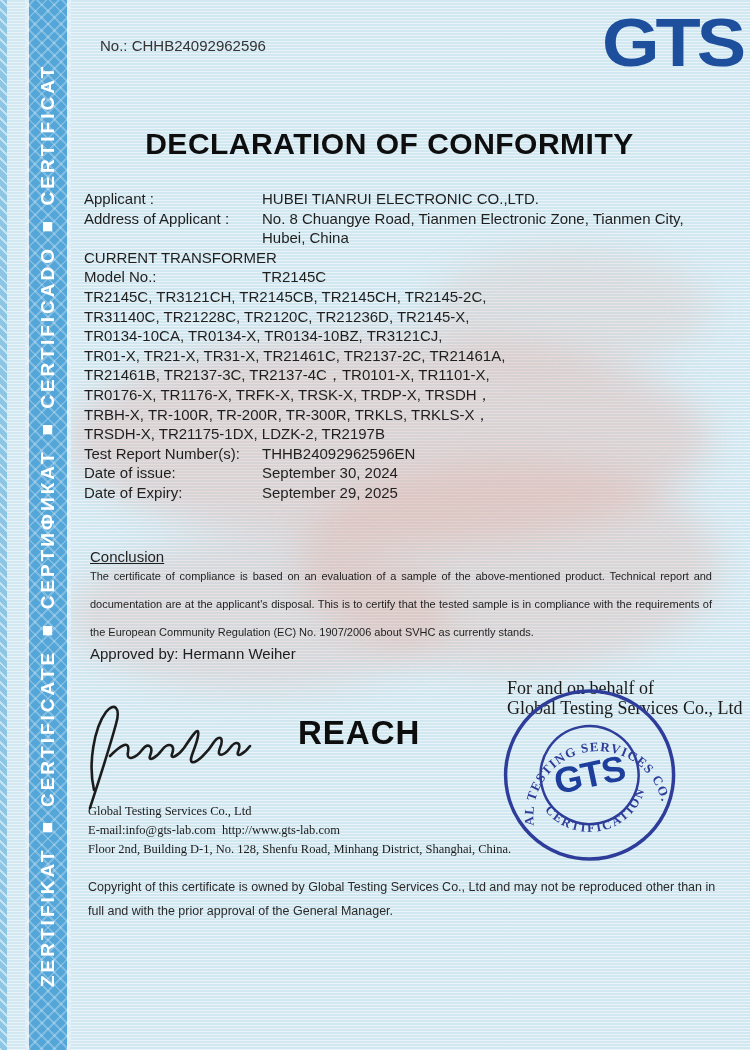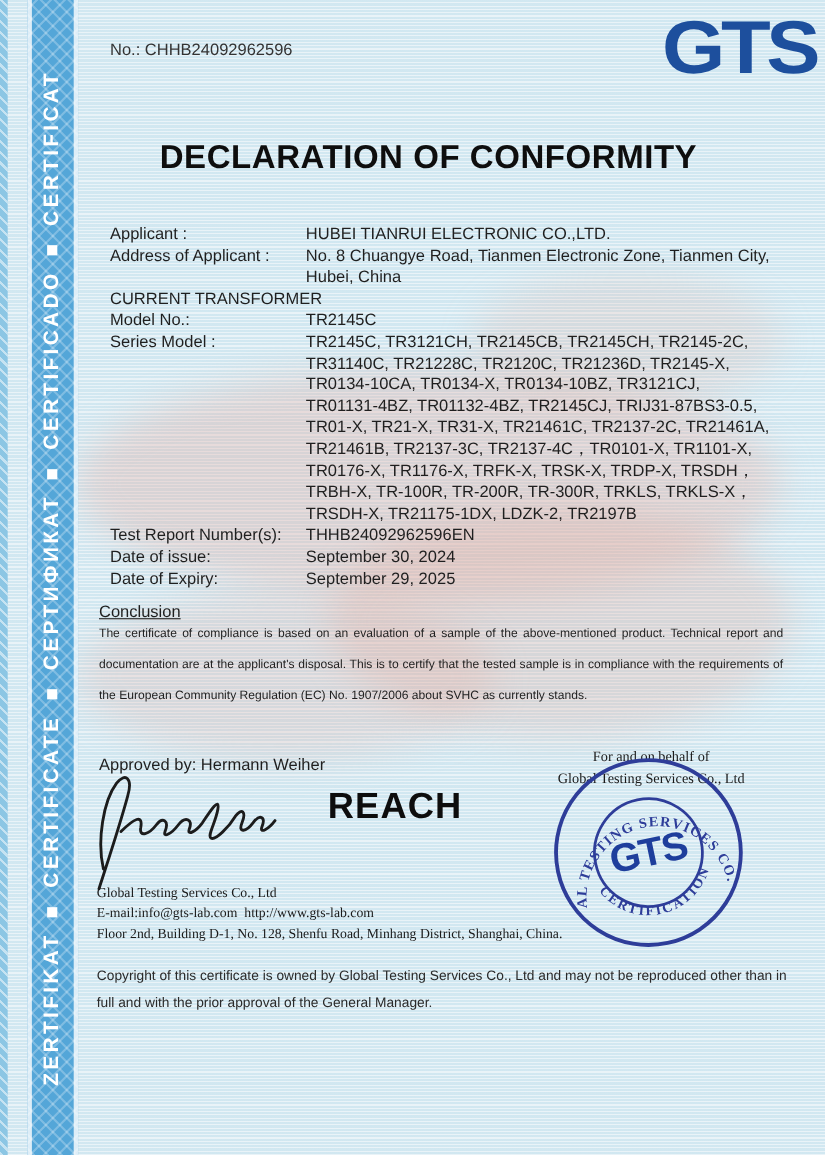--- a/index.html
+++ b/index.html
@@ -41,28 +41,28 @@
   .doc-no{position:absolute; left:100px; top:37px; font-size:15px; color:#333;}
   .logo{
     position:absolute; right:8px; top:6px;
     font-size:74px; font-weight:bold; color:#1d4f9d; letter-spacing:-4px;
     transform:scaleY(.92); line-height:1;
   }
   .title{
     position:absolute; left:90px; right:61px; top:127px; text-align:center;
     font-size:30px; font-weight:bold; color:#0e0e0e; letter-spacing:.5px;
   }
-  .fields{position:absolute; left:100px; top:189px; width:612px; font-size:15px; line-height:19.6px; color:#1f1f1f;margin-top:14px;}
+  .fields{position:absolute; left:84px; top:189px; width:612px; font-size:15px; line-height:19.6px; color:#1f1f1f;}
   .frow{display:flex;}
   .flabel{width:178px; flex:none;}
   .fvalue{flex:1;}
   .conclusion-h{position:absolute; left:90px; top:548px; font-size:15px; text-decoration:underline; color:#1f1f1f;}
   .conclusion-p{position:absolute; left:90px; top:562px; width:622px; font-size:11px; line-height:28px; text-align:justify; color:#1f1f1f;}
-  .approved{position:absolute; left:90px; top:687px; font-size:15px; color:#1f1f1f;}
-  .behalf{position:absolute; left:507px; top:678px; font-family:"Liberation Serif", serif; font-size:13px; line-height:20px; color:#1a1a1a;text-align:center;}
+  .approved{position:absolute; left:90px; top:645px; font-size:15px; color:#1f1f1f;}
+  .behalf{position:absolute; left:507px; top:678px; font-family:"Liberation Serif", serif; font-size:18px; line-height:20px; color:#1a1a1a;}
   .sig{position:absolute; left:78px; top:698px;}
   .reach{position:absolute; left:298px; top:714px; font-size:33px; font-weight:bold; color:#0d0d0d; letter-spacing:1px;}
   .stamp{position:absolute; left:499px; top:684px; transform:rotate(-12deg);}
   .gts-co{position:absolute; left:88px; top:804px; font-family:"Liberation Serif", serif; font-size:12.5px; color:#1a1a1a;}
   .gts-mail{position:absolute; left:88px; top:823px; font-family:"Liberation Serif", serif; font-size:12.5px; color:#1a1a1a; white-space:pre;}
   .gts-addr{position:absolute; left:88px; top:842px; font-family:"Liberation Serif", serif; font-size:12.5px; color:#1a1a1a;}
   .copyright{position:absolute; left:88px; top:875px; width:640px; font-size:12.5px; line-height:24px; color:#2a2a2a;}
 </style>
 </head>
 <body>
@@ -96,26 +96,24 @@
         <div class="fvalue">No. 8 Chuangye Road, Tianmen Electronic Zone, Tianmen City, Hubei, China</div>
       </div>
       <div class="frow">
         <div class="fvalue">CURRENT TRANSFORMER</div>
       </div>
       <div class="frow">
         <div class="flabel">Model No.:</div>
         <div class="fvalue">TR2145C</div>
       </div>
       <div class="frow">
-        <div class="flabel">Series Model :</div>
         <div class="fvalue">
           <div>TR2145C, TR3121CH, TR2145CB, TR2145CH, TR2145-2C,</div>
           <div>TR31140C, TR21228C, TR2120C, TR21236D, TR2145-X,</div>
           <div>TR0134-10CA, TR0134-X, TR0134-10BZ, TR3121CJ,</div>
-          <div>TR01131-4BZ, TR01132-4BZ, TR2145CJ, TRIJ31-87BS3-0.5,</div>
           <div>TR01-X, TR21-X, TR31-X, TR21461C, TR2137-2C, TR21461A,</div>
           <div>TR21461B, TR2137-3C, TR2137-4C，TR0101-X, TR1101-X,</div>
           <div>TR0176-X, TR1176-X, TRFK-X, TRSK-X, TRDP-X, TRSDH，</div>
           <div>TRBH-X, TR-100R, TR-200R, TR-300R, TRKLS, TRKLS-X，</div>
           <div>TRSDH-X, TR21175-1DX, LDZK-2, TR2197B</div>
         </div>
       </div>
       <div class="frow">
         <div class="flabel">Test Report Number(s):</div>
         <div class="fvalue">THHB24092962596EN</div>

